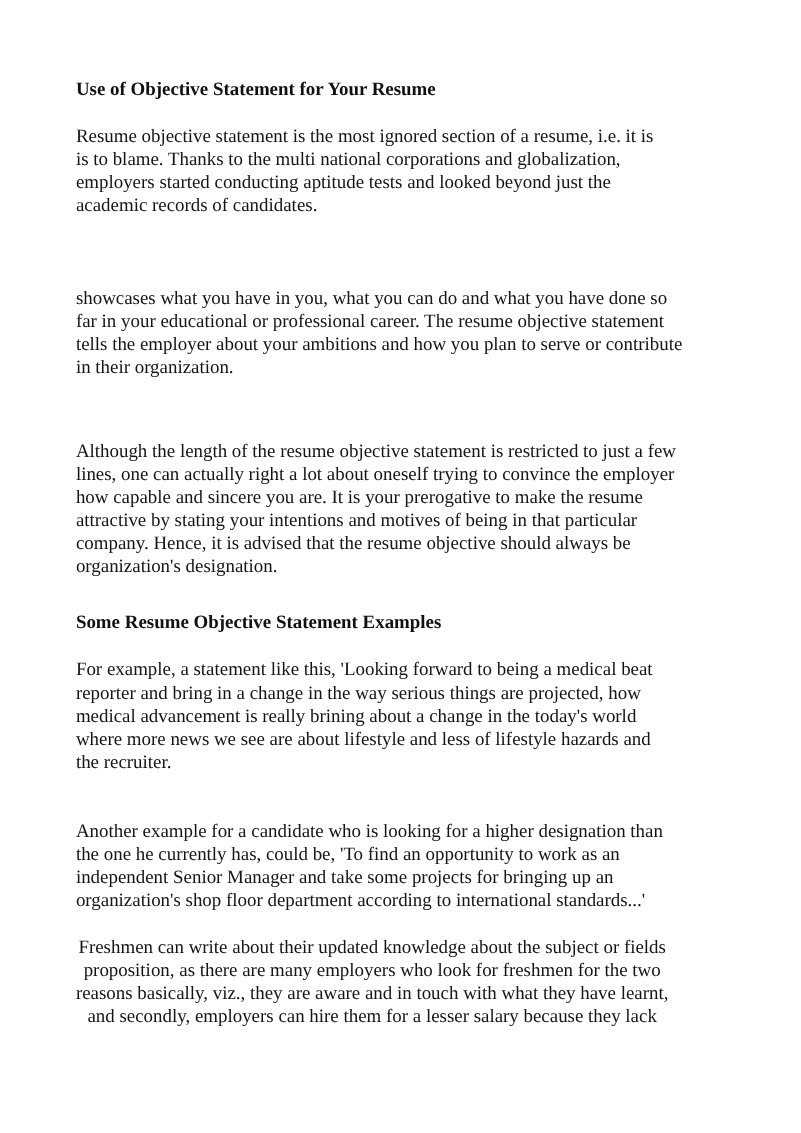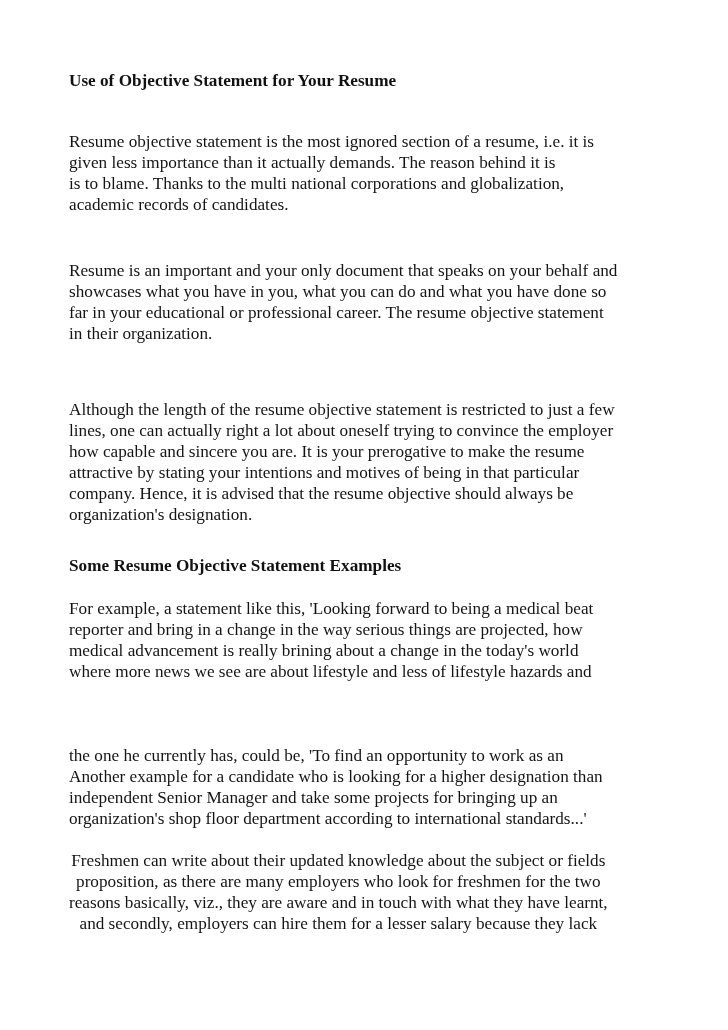--- a/index.html
+++ b/index.html
@@ -45,55 +45,56 @@
       color: #141414;
     }
   </style>
 </head>
 <body>
 
 <div class="page">
 
   <div class="heading" style="top:70px;">Use of Objective Statement for Your Resume</div>
 
-  <div class="para" style="top:131px;">
+  <div class="para" style="top:113px;">
     <span class="line">Resume objective statement is the most ignored section of a resume, i.e. it is</span>
-    <span class="line">given less importance than it actually demands. The reason behind it is</span>
     <span class="line">is to blame. Thanks to the multi national corporations and globalization,</span>
+    <span class="line">employers started conducting aptitude tests and looked beyond just the</span>
     <span class="line">academic records of candidates.</span>
   </div>
 
   <div class="para" style="top:260px;">
-    <span class="line">Resume is an important and your only document that speaks on your behalf and</span>
     <span class="line">showcases what you have in you, what you can do and what you have done so</span>
     <span class="line">far in your educational or professional career. The resume objective statement</span>
+    <span class="line">tells the employer about your ambitions and how you plan to serve or contribute</span>
     <span class="line">in their organization.</span>
   </div>
 
   <div class="para" style="top:386px;margin-top:13px;">
     <span class="line">Although the length of the resume objective statement is restricted to just a few</span>
     <span class="line">lines, one can actually right a lot about oneself trying to convince the employer</span>
     <span class="line">how capable and sincere you are. It is your prerogative to make the resume</span>
     <span class="line">attractive by stating your intentions and motives of being in that particular</span>
     <span class="line">company. Hence, it is advised that the resume objective should always be</span>
     <span class="line">organization's designation.</span>
   </div>
 
   <div class="heading" style="top:555px;">Some Resume Objective Statement Examples</div>
 
   <div class="para" style="top:598px;">
     <span class="line">For example, a statement like this, 'Looking forward to being a medical beat</span>
     <span class="line">reporter and bring in a change in the way serious things are projected, how</span>
     <span class="line">medical advancement is really brining about a change in the today's world</span>
     <span class="line">where more news we see are about lifestyle and less of lifestyle hazards and</span>
+    <span class="line">the recruiter.</span>
   </div>
 
   <div class="para" style="top:745px;">
+    <span class="line">Another example for a candidate who is looking for a higher designation than</span>
     <span class="line">the one he currently has, could be, 'To find an opportunity to work as an</span>
-    <span class="line">Another example for a candidate who is looking for a higher designation than</span>
     <span class="line">independent Senior Manager and take some projects for bringing up an</span>
     <span class="line">organization's shop floor department according to international standards...'</span>
   </div>
 
   <div class="para" style="top:850px;text-align:center;">
     <span class="line">Freshmen can write about their updated knowledge about the subject or fields</span>
     <span class="line">proposition, as there are many employers who look for freshmen for the two</span>
     <span class="line">reasons basically, viz., they are aware and in touch with what they have learnt,</span>
     <span class="line">and secondly, employers can hire them for a lesser salary because they lack</span>
   </div>

